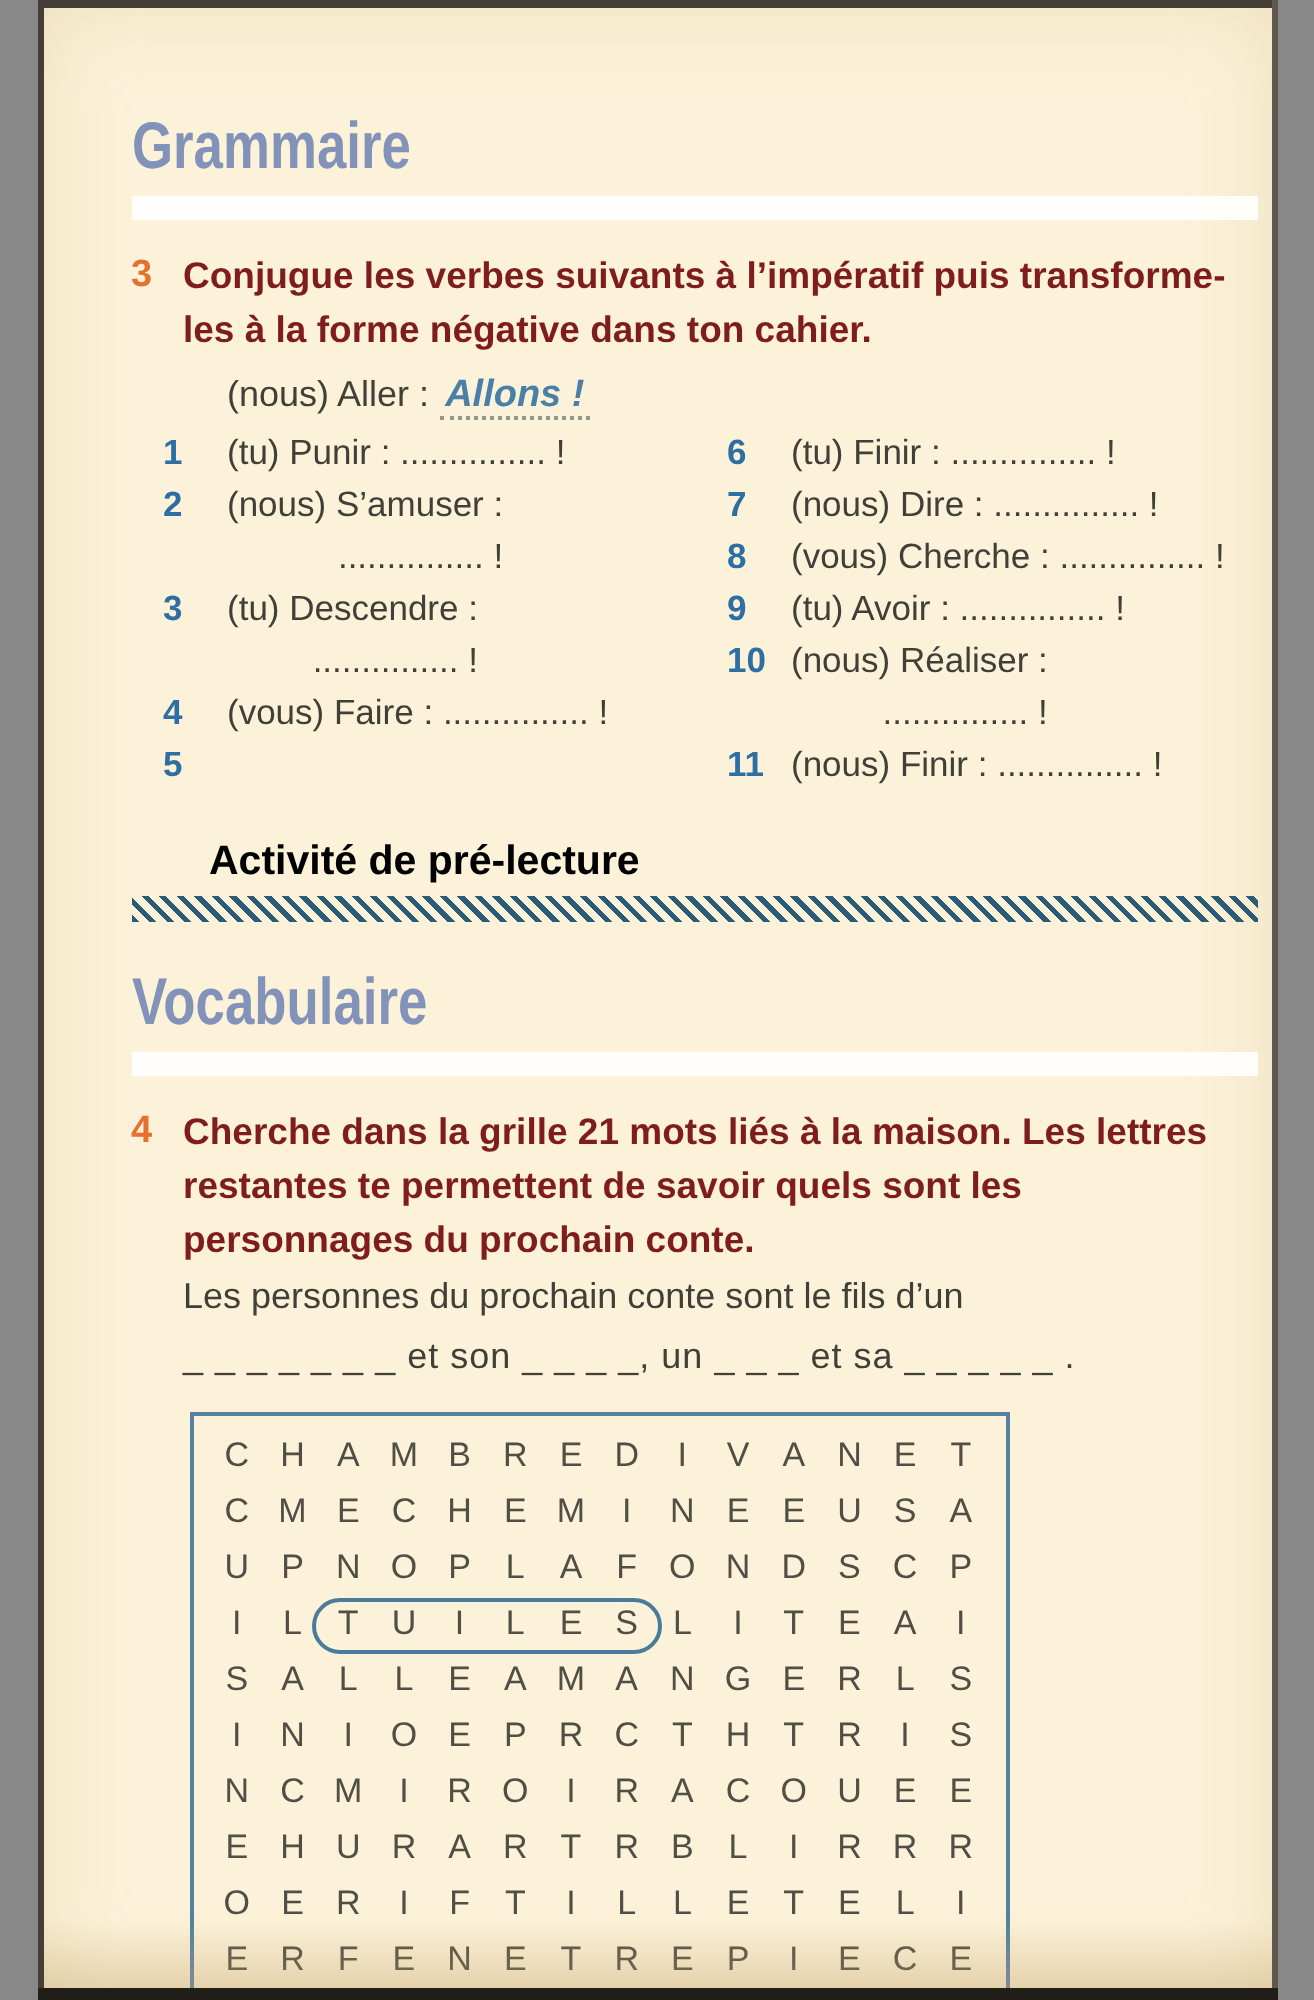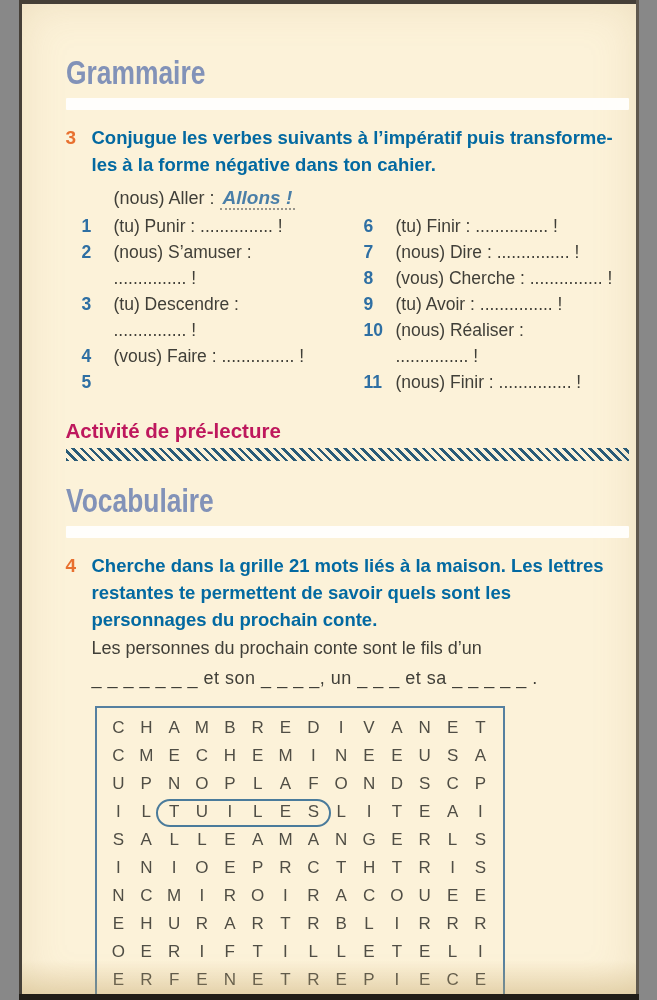--- a/index.html
+++ b/index.html
@@ -14,37 +14,37 @@
   .section-title {
     margin:0; padding:0; font-size:33px; font-weight:bold; color:#8292b8;
     transform:scaleX(.8); transform-origin:left center; line-height:1; letter-spacing:0;
   }
   .title-grammaire { margin-top:56px; }
   .title-vocab { margin-top:23px; }
   .white-bar { height:12px; background:rgba(255,255,254,.93); margin-top:9px; border-radius:1px; }
 
   .exercise { display:flex; margin-top:14px; }
   .ex-num { color:#e8702f; font-weight:bold; font-size:19px; width:26px; flex:none; line-height:27px; }
-  .ex-text { color:#0369a1; font-weight:bold; font-size:18.5px; line-height:27px; }
+  .ex-text { color:#7f1d1d; font-weight:bold; font-size:18.5px; line-height:27px; }
 
   .example { margin:9px 0 4px 48px; font-size:18px; color:#403f38; }
   .answer {
     color:#4a7fa8; font-style:italic; font-weight:bold; font-size:19px;
     border-bottom:2px dotted #98958b; padding:0 3px;
   }
 
   .cols { display:flex; margin-top:3px; }
   .col-left { width:298px; flex:none; }
   .col-right { flex:1; }
   .item { display:flex; }
   .item-num { width:32px; flex:none; color:#2e6fa3; font-weight:bold; font-size:17.5px; line-height:26px; }
   .col-left .item-num { margin-left:16px; }
-  .item-text { color:#403f38; font-size:17.5px; line-height:26px; }
-
-  .prelecture-title { margin-top:25px; color:#be185d; font-weight:bold; font-size:20.5px; line-height:1.1; }
+  .item-text { color:#403f38; font-size:17.5px; line-height:26px;text-align:right; }
+
+  .prelecture-title { margin-top:25px; color:#000000; font-weight:bold; font-size:20.5px; line-height:1.1;margin-left:39px; }
   .hatch {
     height:13px; margin-top:5px;
     background:repeating-linear-gradient(45deg, #2a5b77 0px, #2a5b77 2.6px, rgba(0,0,0,0) 2.6px, rgba(0,0,0,0) 6.2px);
   }
 
   .sentence { margin:0 0 0 26px; font-size:18px; line-height:30px; color:#403f38; }
   .sentence .blanks-line { letter-spacing:.5px; }
 
   .grid-wrap {
     position:relative; margin-top:13px; margin-left:29px; width:410px;

